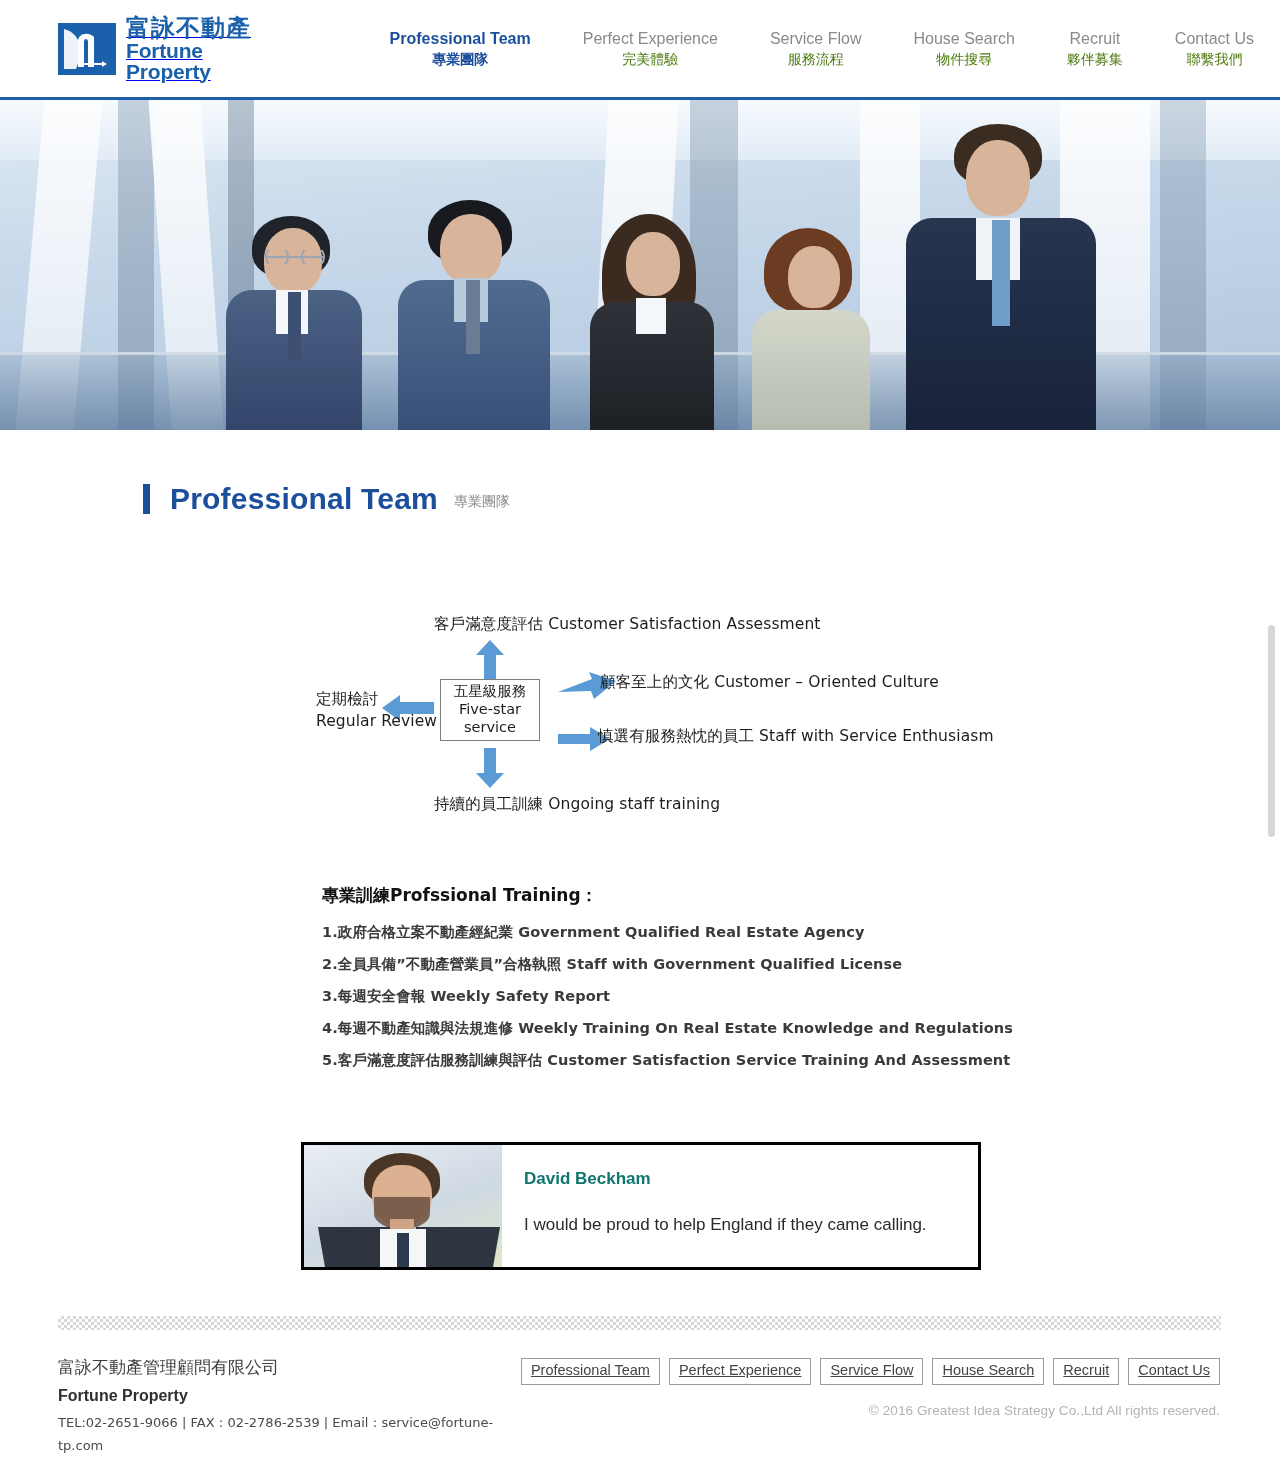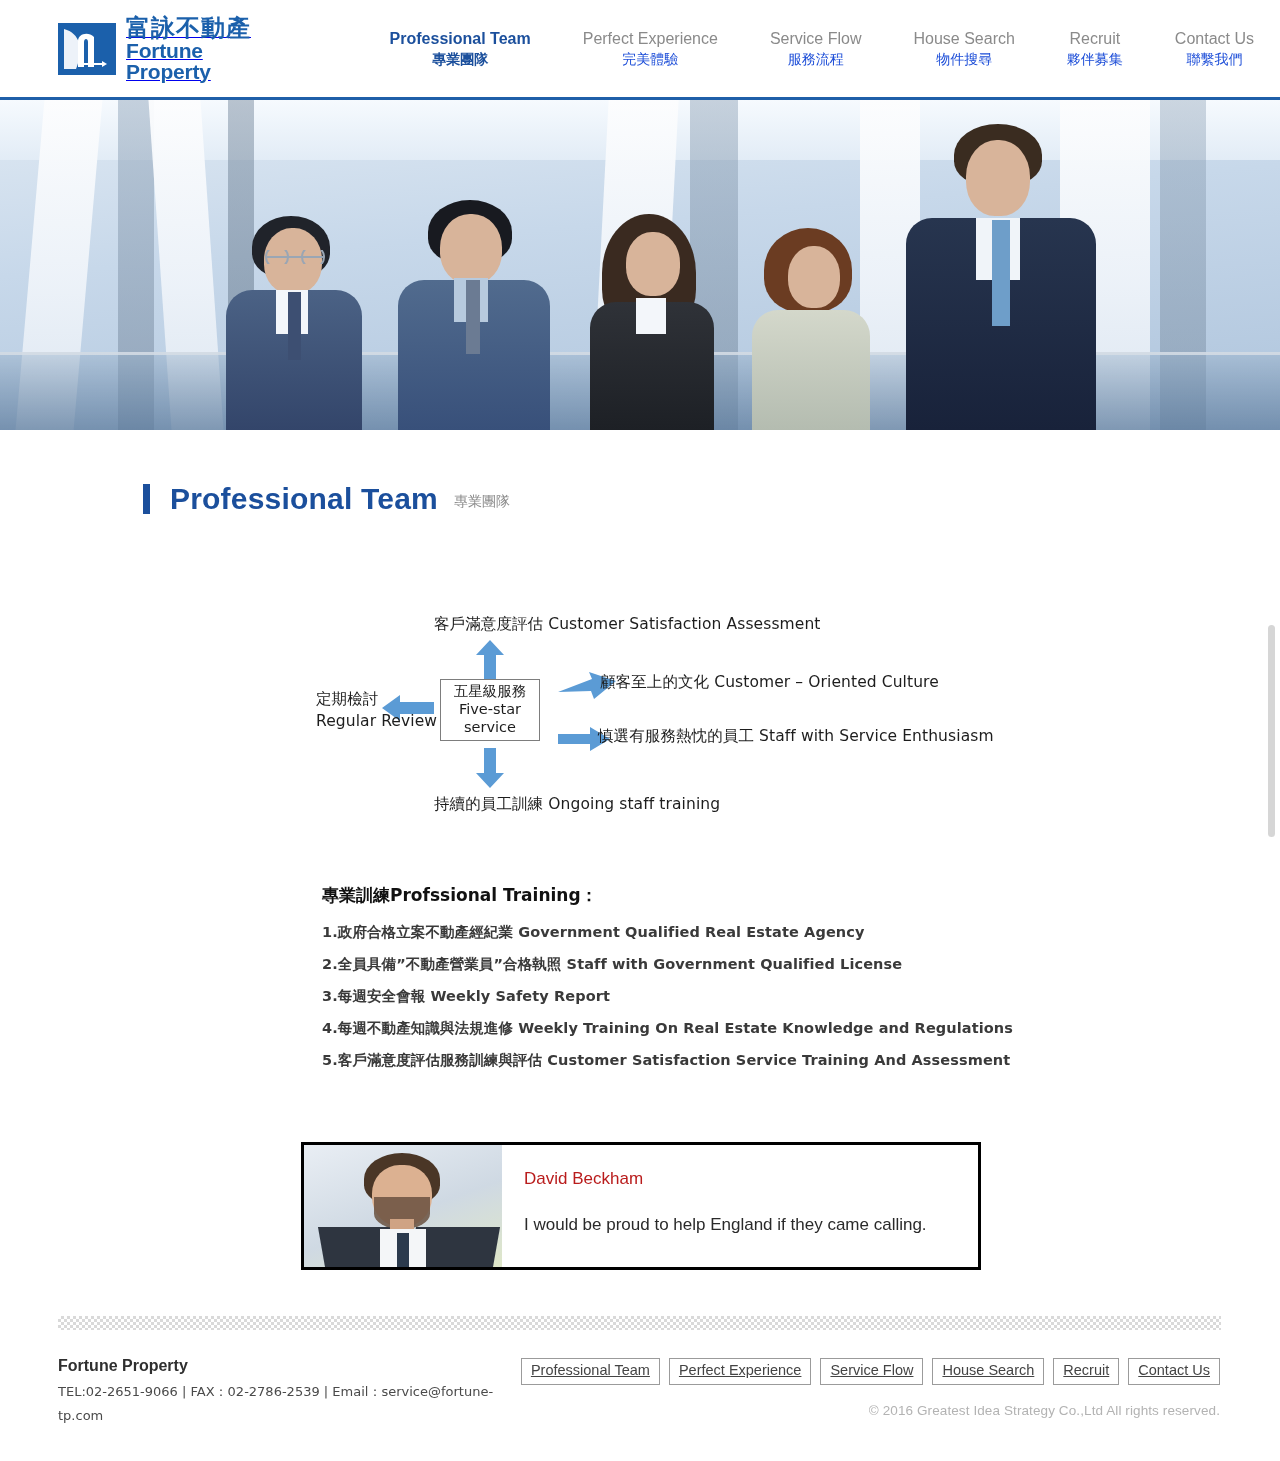--- a/index.html
+++ b/index.html
@@ -63,21 +63,21 @@
     display: block;
   }
   .nav-en {
     font-size: 16px;
     color: #8a8a8a;
     display: block;
     white-space: nowrap;
   }
   .nav-cn {
     font-size: 14px;
-    color: #1d4ed8;
+    color: #4d7c0f;
     display: block;
     white-space: nowrap;
     font-family: "DejaVu Sans", "Liberation Sans", sans-serif;
   }
   .nav-item.active .nav-en { color: #1b4f9c; font-weight: bold; }
   .nav-item.active .nav-cn { color: #1b4f9c; font-weight: bold; }
 
   
   .hero {
     width: 1280px;
@@ -231,22 +231,23 @@
   .qp-shirt{ position:absolute; left:76px; top:84px; width:46px; height:44px; background:#f4f6f8; }
   .qp-tie  { position:absolute; left:93px; top:88px; width:12px; height:40px; background:#2b3a4d; }
   .qp-suitL{ position:absolute; left:18px; top:82px; width:74px; height:46px; background:#2e3540; transform: skewX(10deg); }
   .qp-suitR{ position:absolute; left:108px; top:82px; width:84px; height:46px; background:#2e3540; transform: skewX(-10deg); }
   .quote-text {
     padding: 24px 26px 0 22px;
     flex: 1 1 auto;
   }
   .quote-name {
     font-size: 17px;
-    color: #b91c1c;
+    color: #0f766e;
     margin-bottom: 24px;
+    font-weight: bold;
   }
   .quote-body {
     font-size: 17px;
     color: #2a2a2a;
     line-height: 1.38;
     text-align: justify;
     max-width: 432px;
   }
 
   
@@ -510,20 +511,21 @@
   <div class="quote-text">
     <div class="quote-name">David Beckham</div>
     <div class="quote-body">I would be proud to help England if they came calling.</div>
   </div>
 </section>
 
 <div class="footer-divider"></div>
 
 <footer class="site-footer">
   <div class="footer-left">
+    <div class="f-company-cn">富詠不動產管理顧問有限公司</div>
     <div class="f-company-en">Fortune Property</div>
     <div class="f-line">TEL:02-2651-9066 | FAX：02-2786-2539 | Email：service@fortune-tp.com</div>
 
   </div>
 
   <div class="footer-right">
     <div class="footer-links">
       <a class="footer-link" href="#">Professional Team</a>
       <a class="footer-link" href="#">Perfect Experience</a>
       <a class="footer-link" href="#">Service Flow</a>

